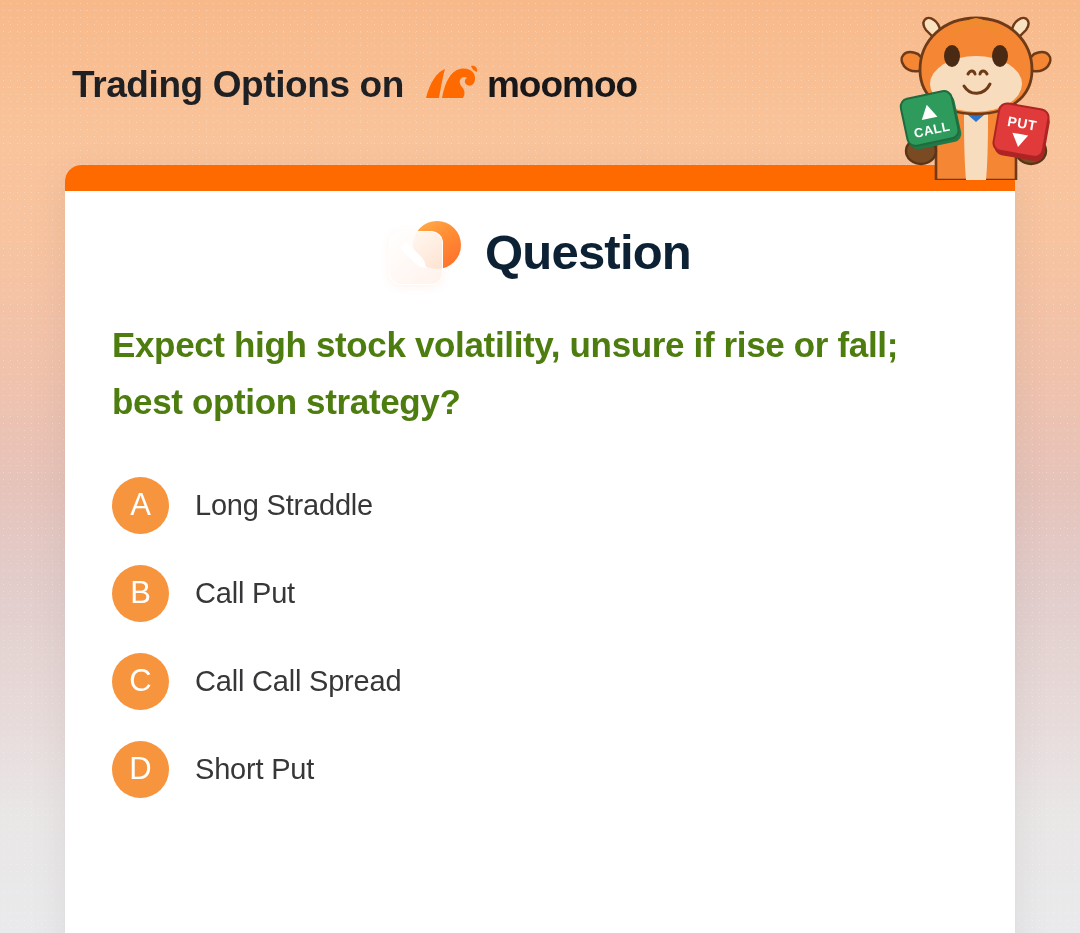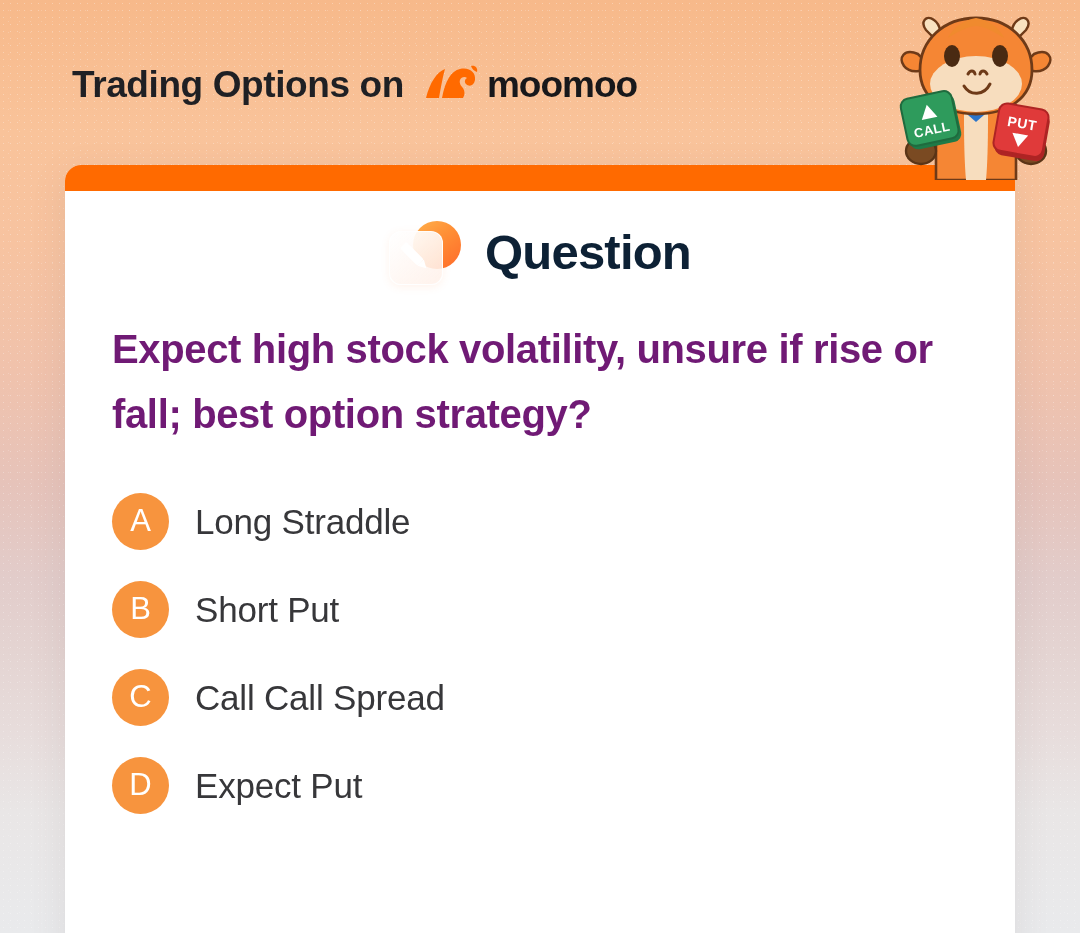--- a/index.html
+++ b/index.html
@@ -155,25 +155,25 @@
     font-size: 49px;
     font-weight: 800;
     letter-spacing: -0.8px;
     color: #0d2135;
     line-height: 1;
   }
 
   
   #question-text {
     margin: 34px 47px 0 47px;
-    font-size: 40px;
+    font-size: 35px;
     font-weight: 700;
     line-height: 1.62;
     letter-spacing: -0.35px;
-    color: #701a75;
+    color: #4d7c0f;
     max-width: 850px;
   }
 
   
   #options {
     margin: 31px 0 0 0;
     padding: 0 47px;
   }
   .option-row {
     display: flex;
@@ -192,21 +192,21 @@
     align-items: center;
     justify-content: center;
     font-size: 31px;
     font-weight: 400;
     letter-spacing: 0;
     line-height: 1;
     padding-bottom: 2px;
     box-sizing: border-box;
   }
   .option-label {
-    font-size: 35px;
+    font-size: 29px;
     font-weight: 400;
     letter-spacing: -0.2px;
     color: #37373a;
     line-height: 1;
   }
 </style>
 </head>
 <body>
 
 <div id="stage">
@@ -304,30 +304,30 @@
 
       <div id="options">
 
         <div class="option-row">
           <span class="option-badge">A</span>
           <span class="option-label">Long Straddle</span>
         </div>
 
         <div class="option-row">
           <span class="option-badge">B</span>
-          <span class="option-label">Short Put</span>
+          <span class="option-label">Call Put</span>
         </div>
 
         <div class="option-row">
           <span class="option-badge">C</span>
           <span class="option-label">Call Call Spread</span>
         </div>
 
         <div class="option-row">
           <span class="option-badge">D</span>
-          <span class="option-label">Expect Put</span>
+          <span class="option-label">Short Put</span>
         </div>
 
       </div>
     </div>
   </div>
 
 </div>
 
 </body></html>

